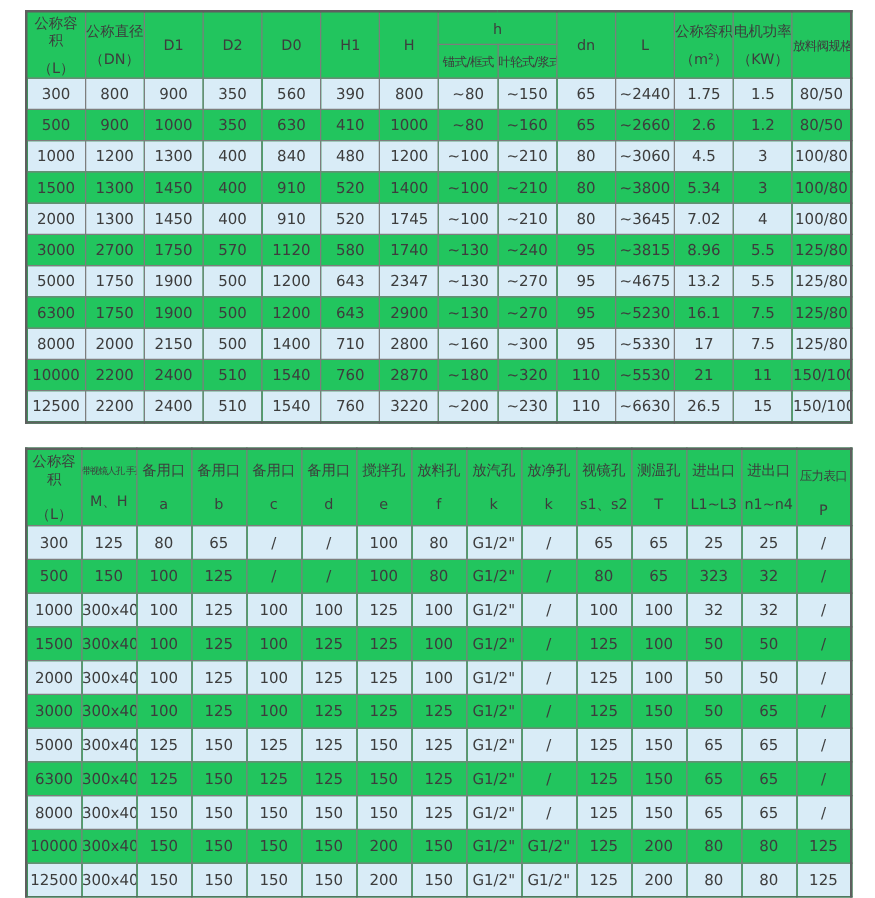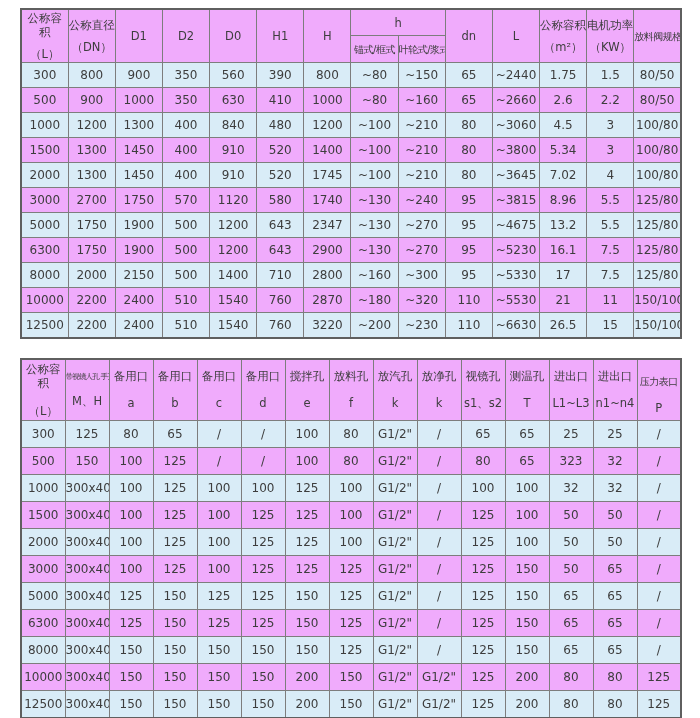--- a/index.html
+++ b/index.html
@@ -8,21 +8,21 @@
     width: 700px; height: 718px;
     font-family: "DejaVu Sans", "Liberation Sans", sans-serif;
     color: #3d3d3d;
   }
   .page { padding: 8px 18px 0 20px; }
   table.spec {
     border-collapse: collapse;
     table-layout: fixed;
     width: 662px;
     border: 2px solid #5f5f5f;
-    background: #f0abfc;
+    background: #22c55e;
   }
   table.spec th, table.spec td {
     border: 1px solid #7d7d7d;
     text-align: center;
     vertical-align: middle;
     padding: 1px 0;
     overflow: hidden;
     font-weight: normal;
     color: #3d3d3d;
   }
@@ -111,21 +111,21 @@
           <td>1000</td>
           <td>350</td>
           <td>630</td>
           <td>410</td>
           <td>1000</td>
           <td>~80</td>
           <td>~160</td>
           <td>65</td>
           <td>~2660</td>
           <td>2.6</td>
-          <td>2.2</td>
+          <td>1.2</td>
           <td>80/50</td>
         </tr>
         <tr>
           <td>1000</td>
           <td>1200</td>
           <td>1300</td>
           <td>400</td>
           <td>840</td>
           <td>480</td>
           <td>1200</td>

